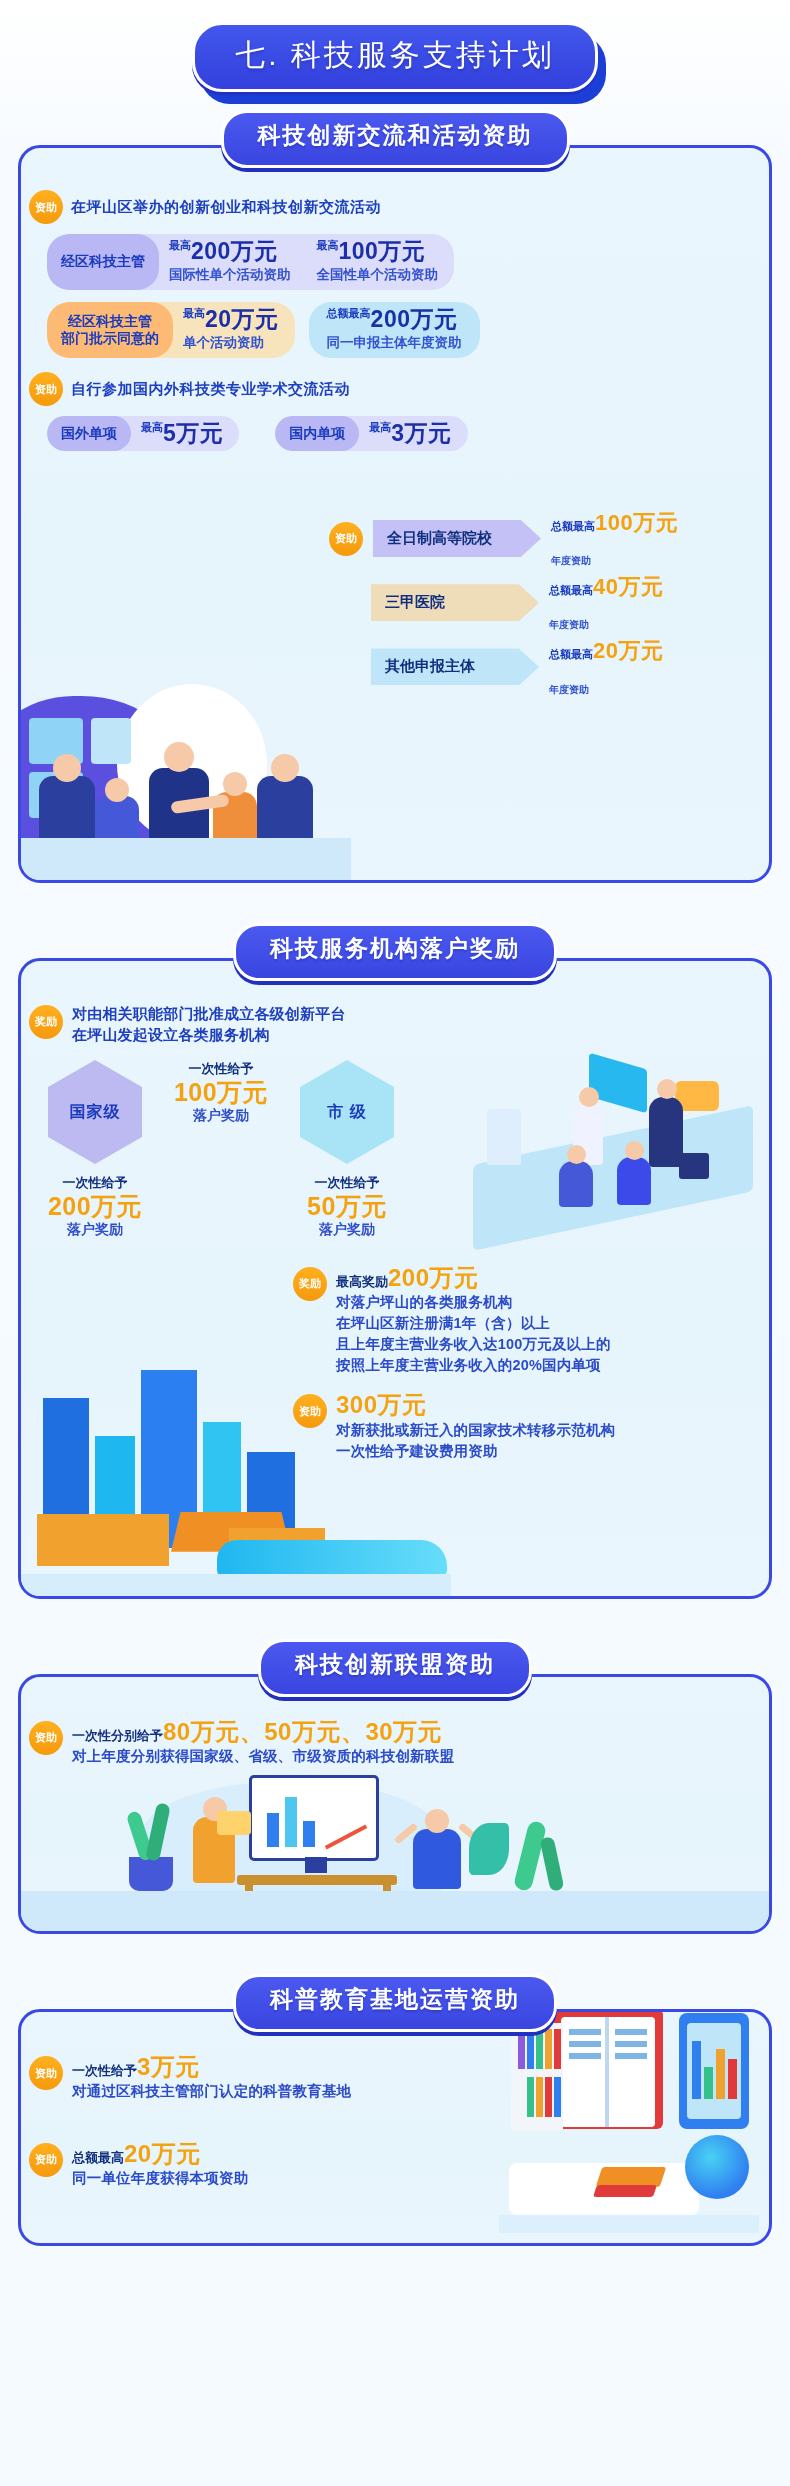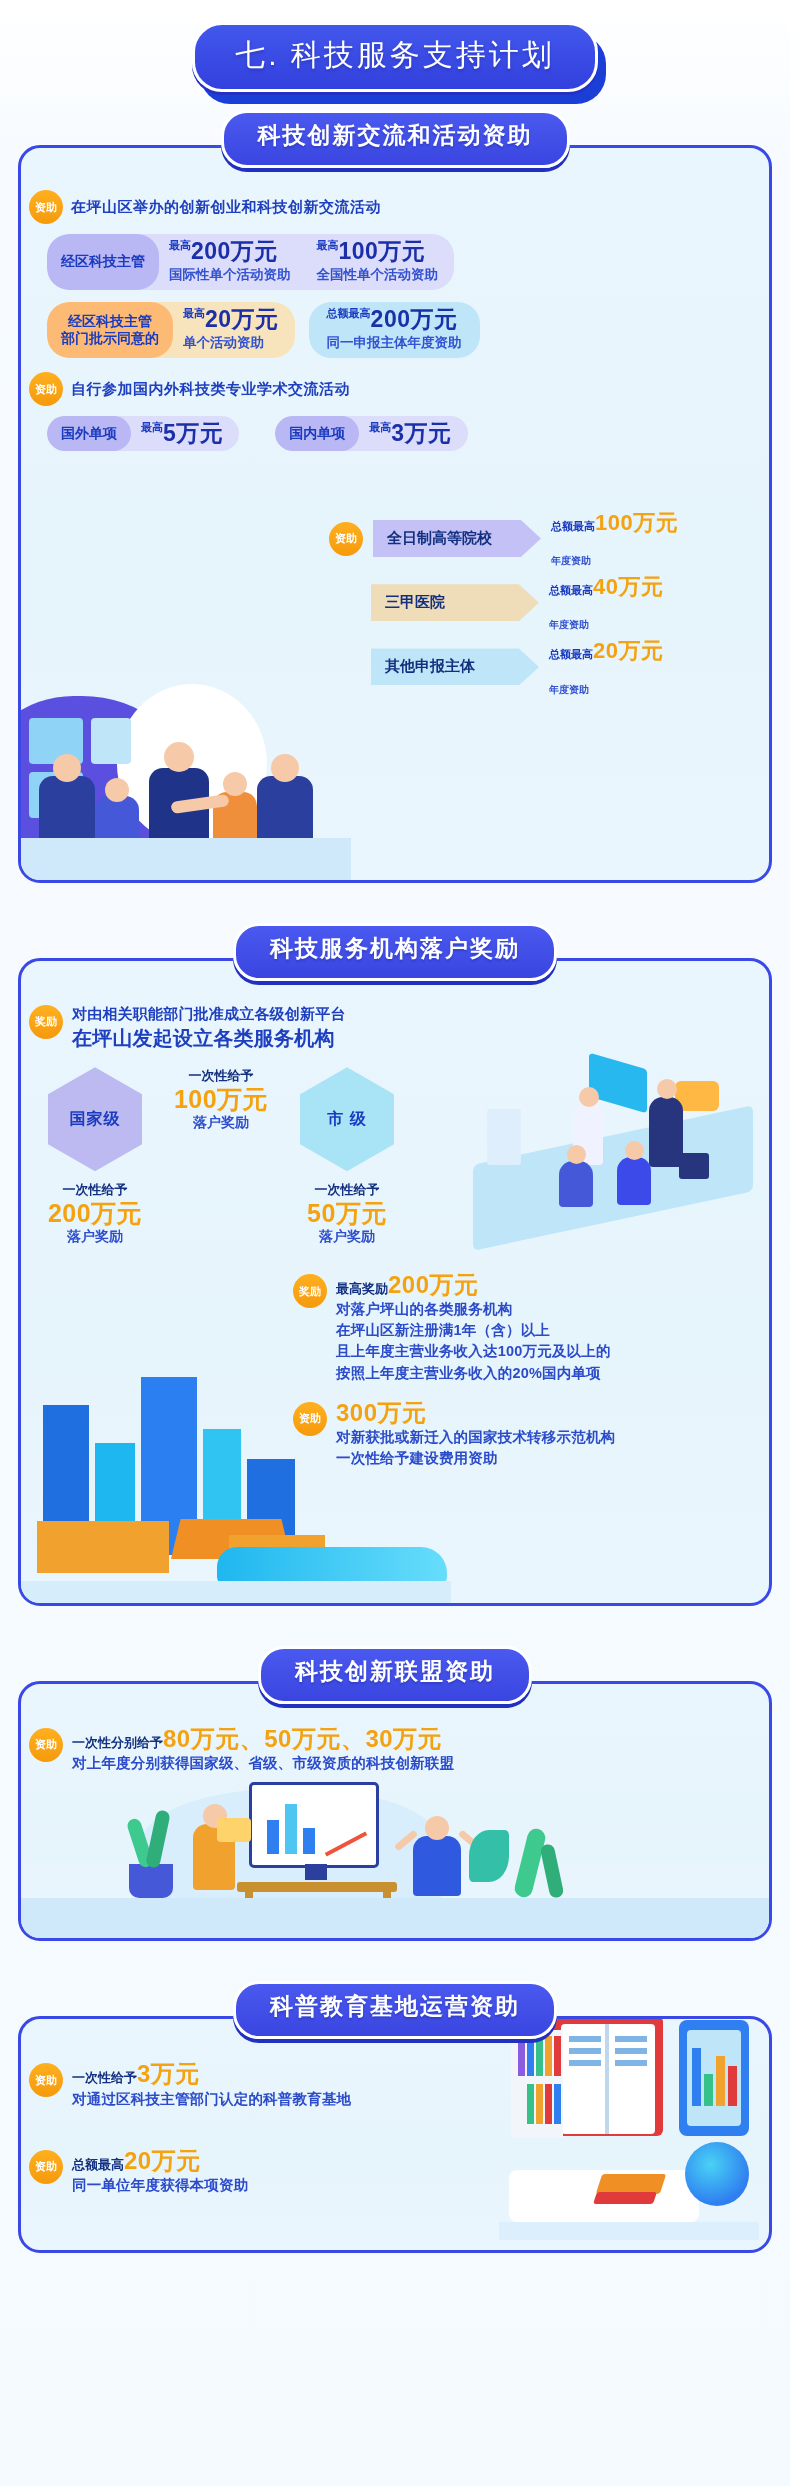--- a/index.html
+++ b/index.html
@@ -463,21 +463,21 @@
       <div style="position:absolute;left:196px;bottom:18px;width:230px;height:38px;background:linear-gradient(90deg,#1fb7ef 0%,#67ddfb 100%);border-radius:20px 26px 8px 8px;"></div>
       <div class="ground-band" style="bottom:0;height:22px;background:#d6edfb;"></div>
     </div>
 
     <div class="content-layer">
 
       <div class="para-block">
         <span class="bullet">奖励</span>
         <div class="para-body">
           <div class="para-line" style="font-size:15px;color:#1e3fbe;">对由相关职能部门批准成立各级创新平台</div>
-          <div class="para-line" style="font-size:20px;color:#1e3fbe;">在坪山发起设立各类服务机构</div>
+          <div class="para-line" style="font-size:15px;color:#1e3fbe;">在坪山发起设立各类服务机构</div>
         </div>
       </div>
 
       <div class="hex-row">
         <div class="hex-col">
           <div class="hex h1">国家级</div>
           <div class="hex-pre">一次性给予</div>
           <div class="hex-num">200万元</div>
           <div class="hex-sub">落户奖励</div>
         </div>

